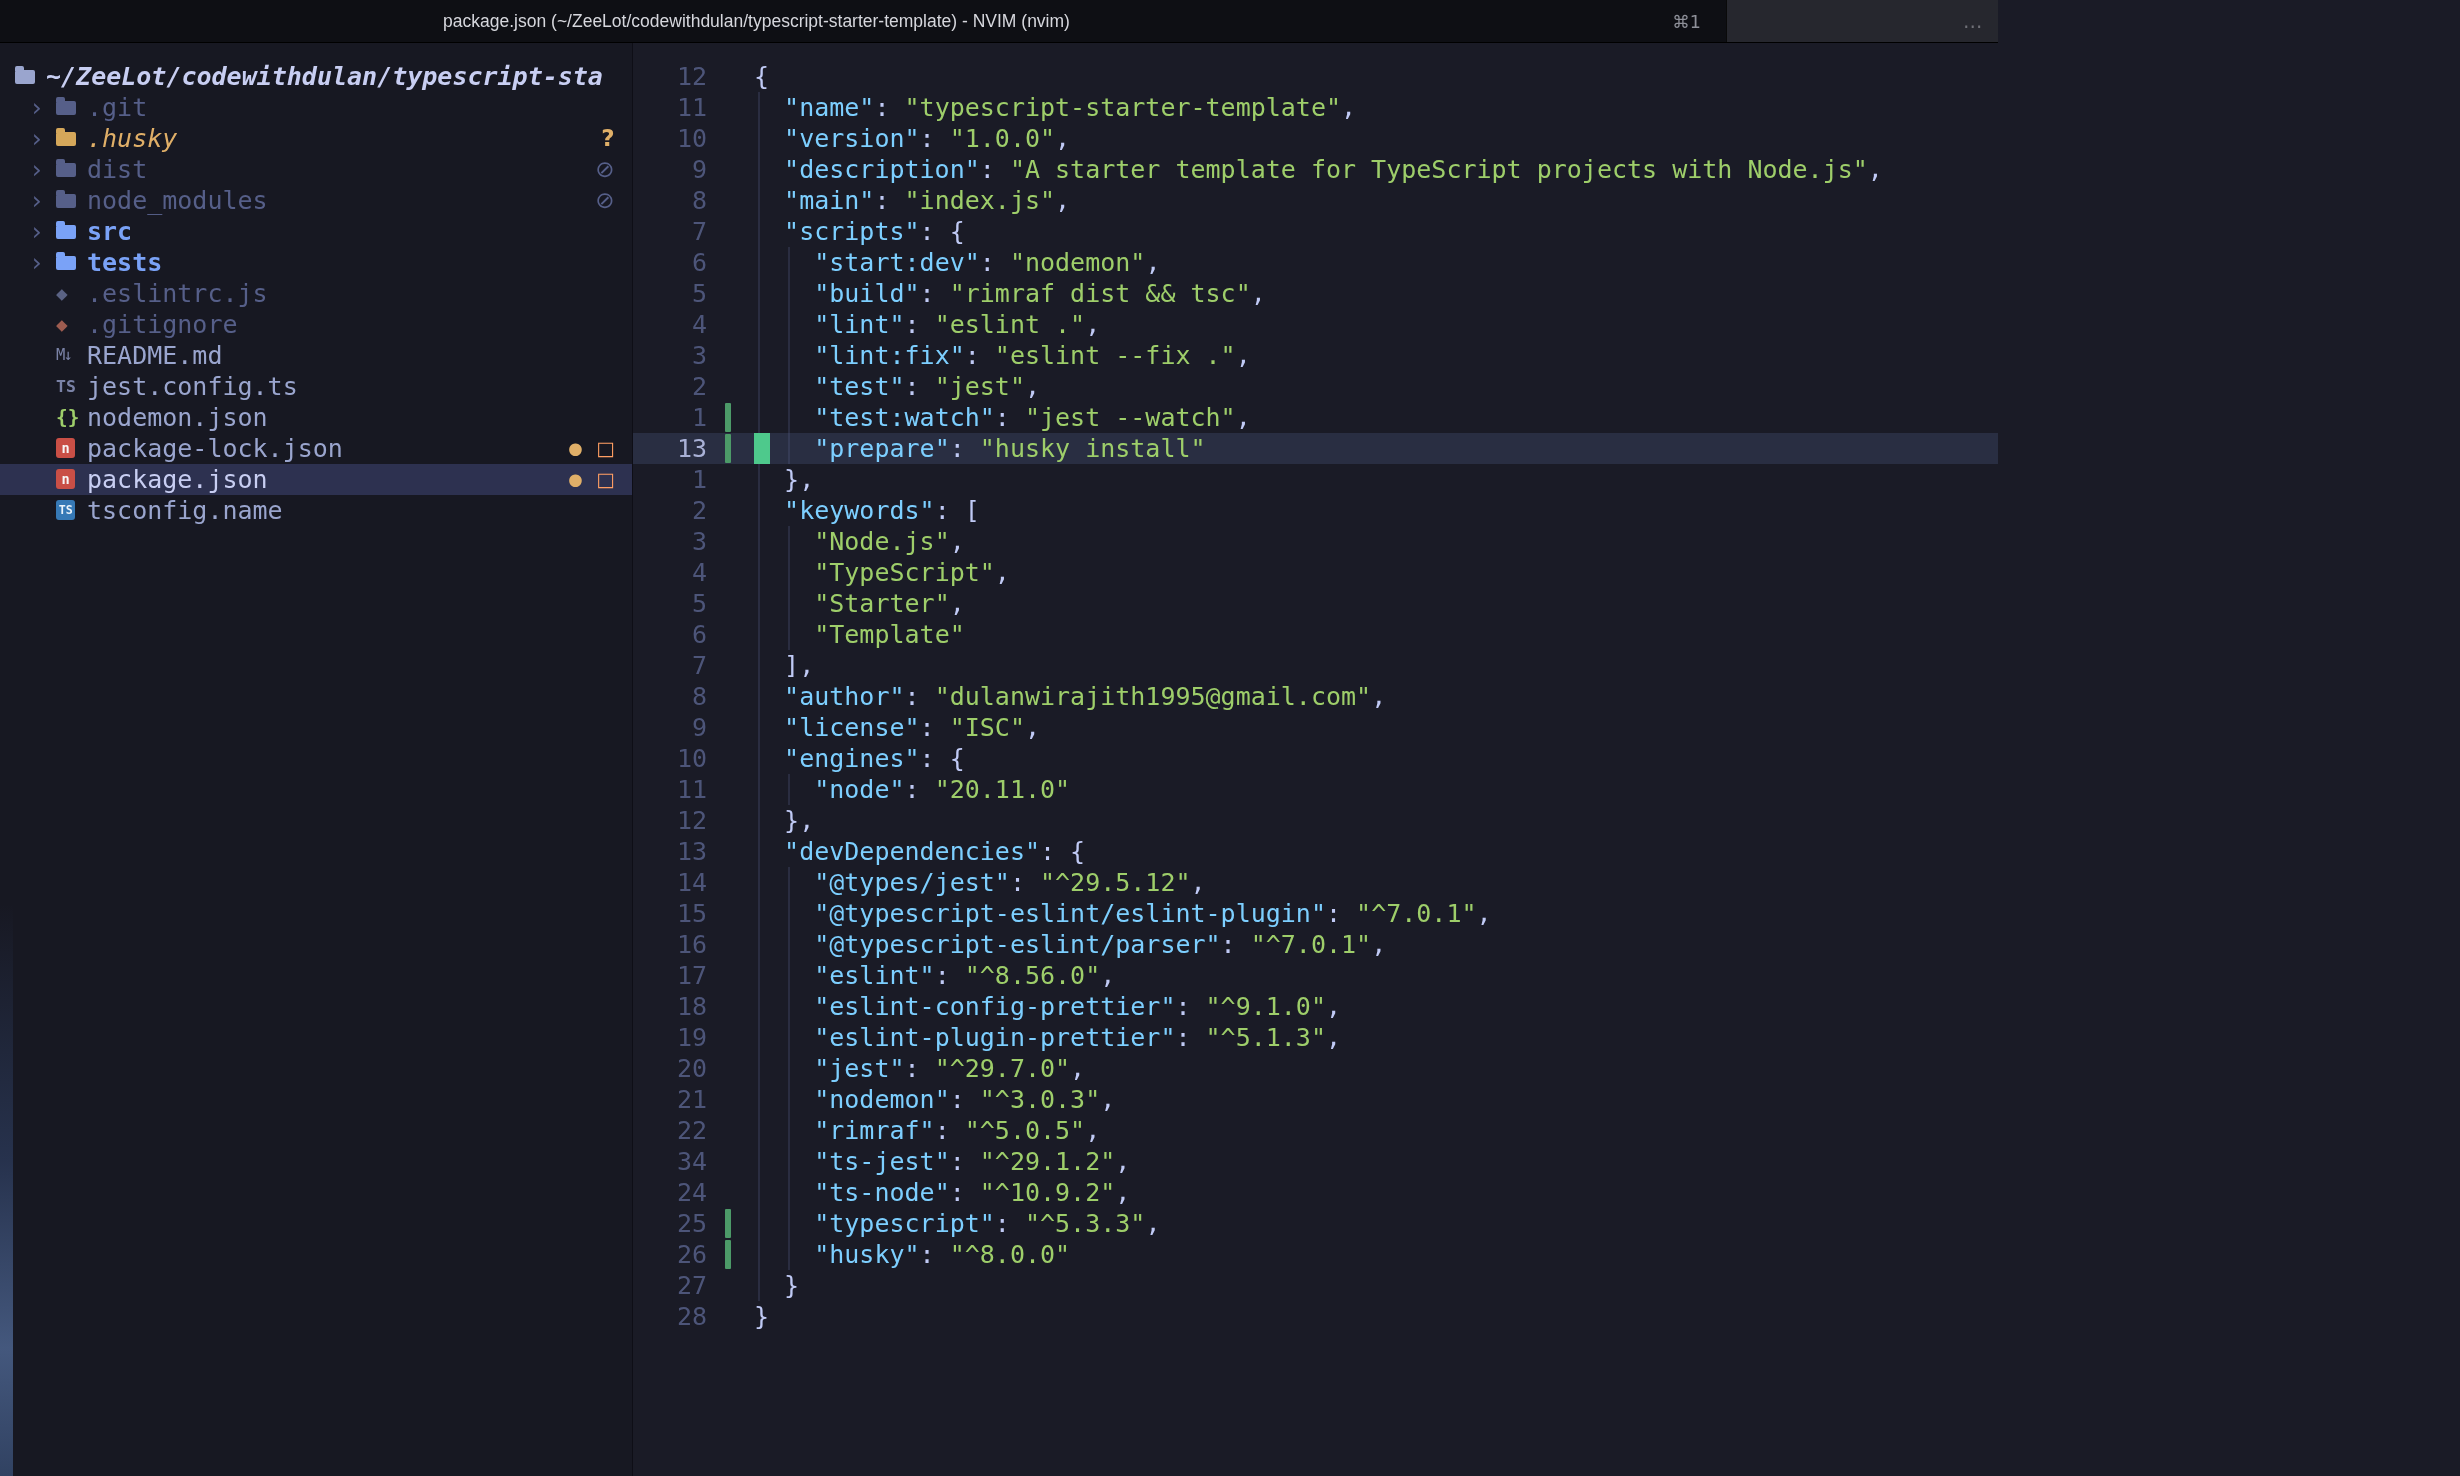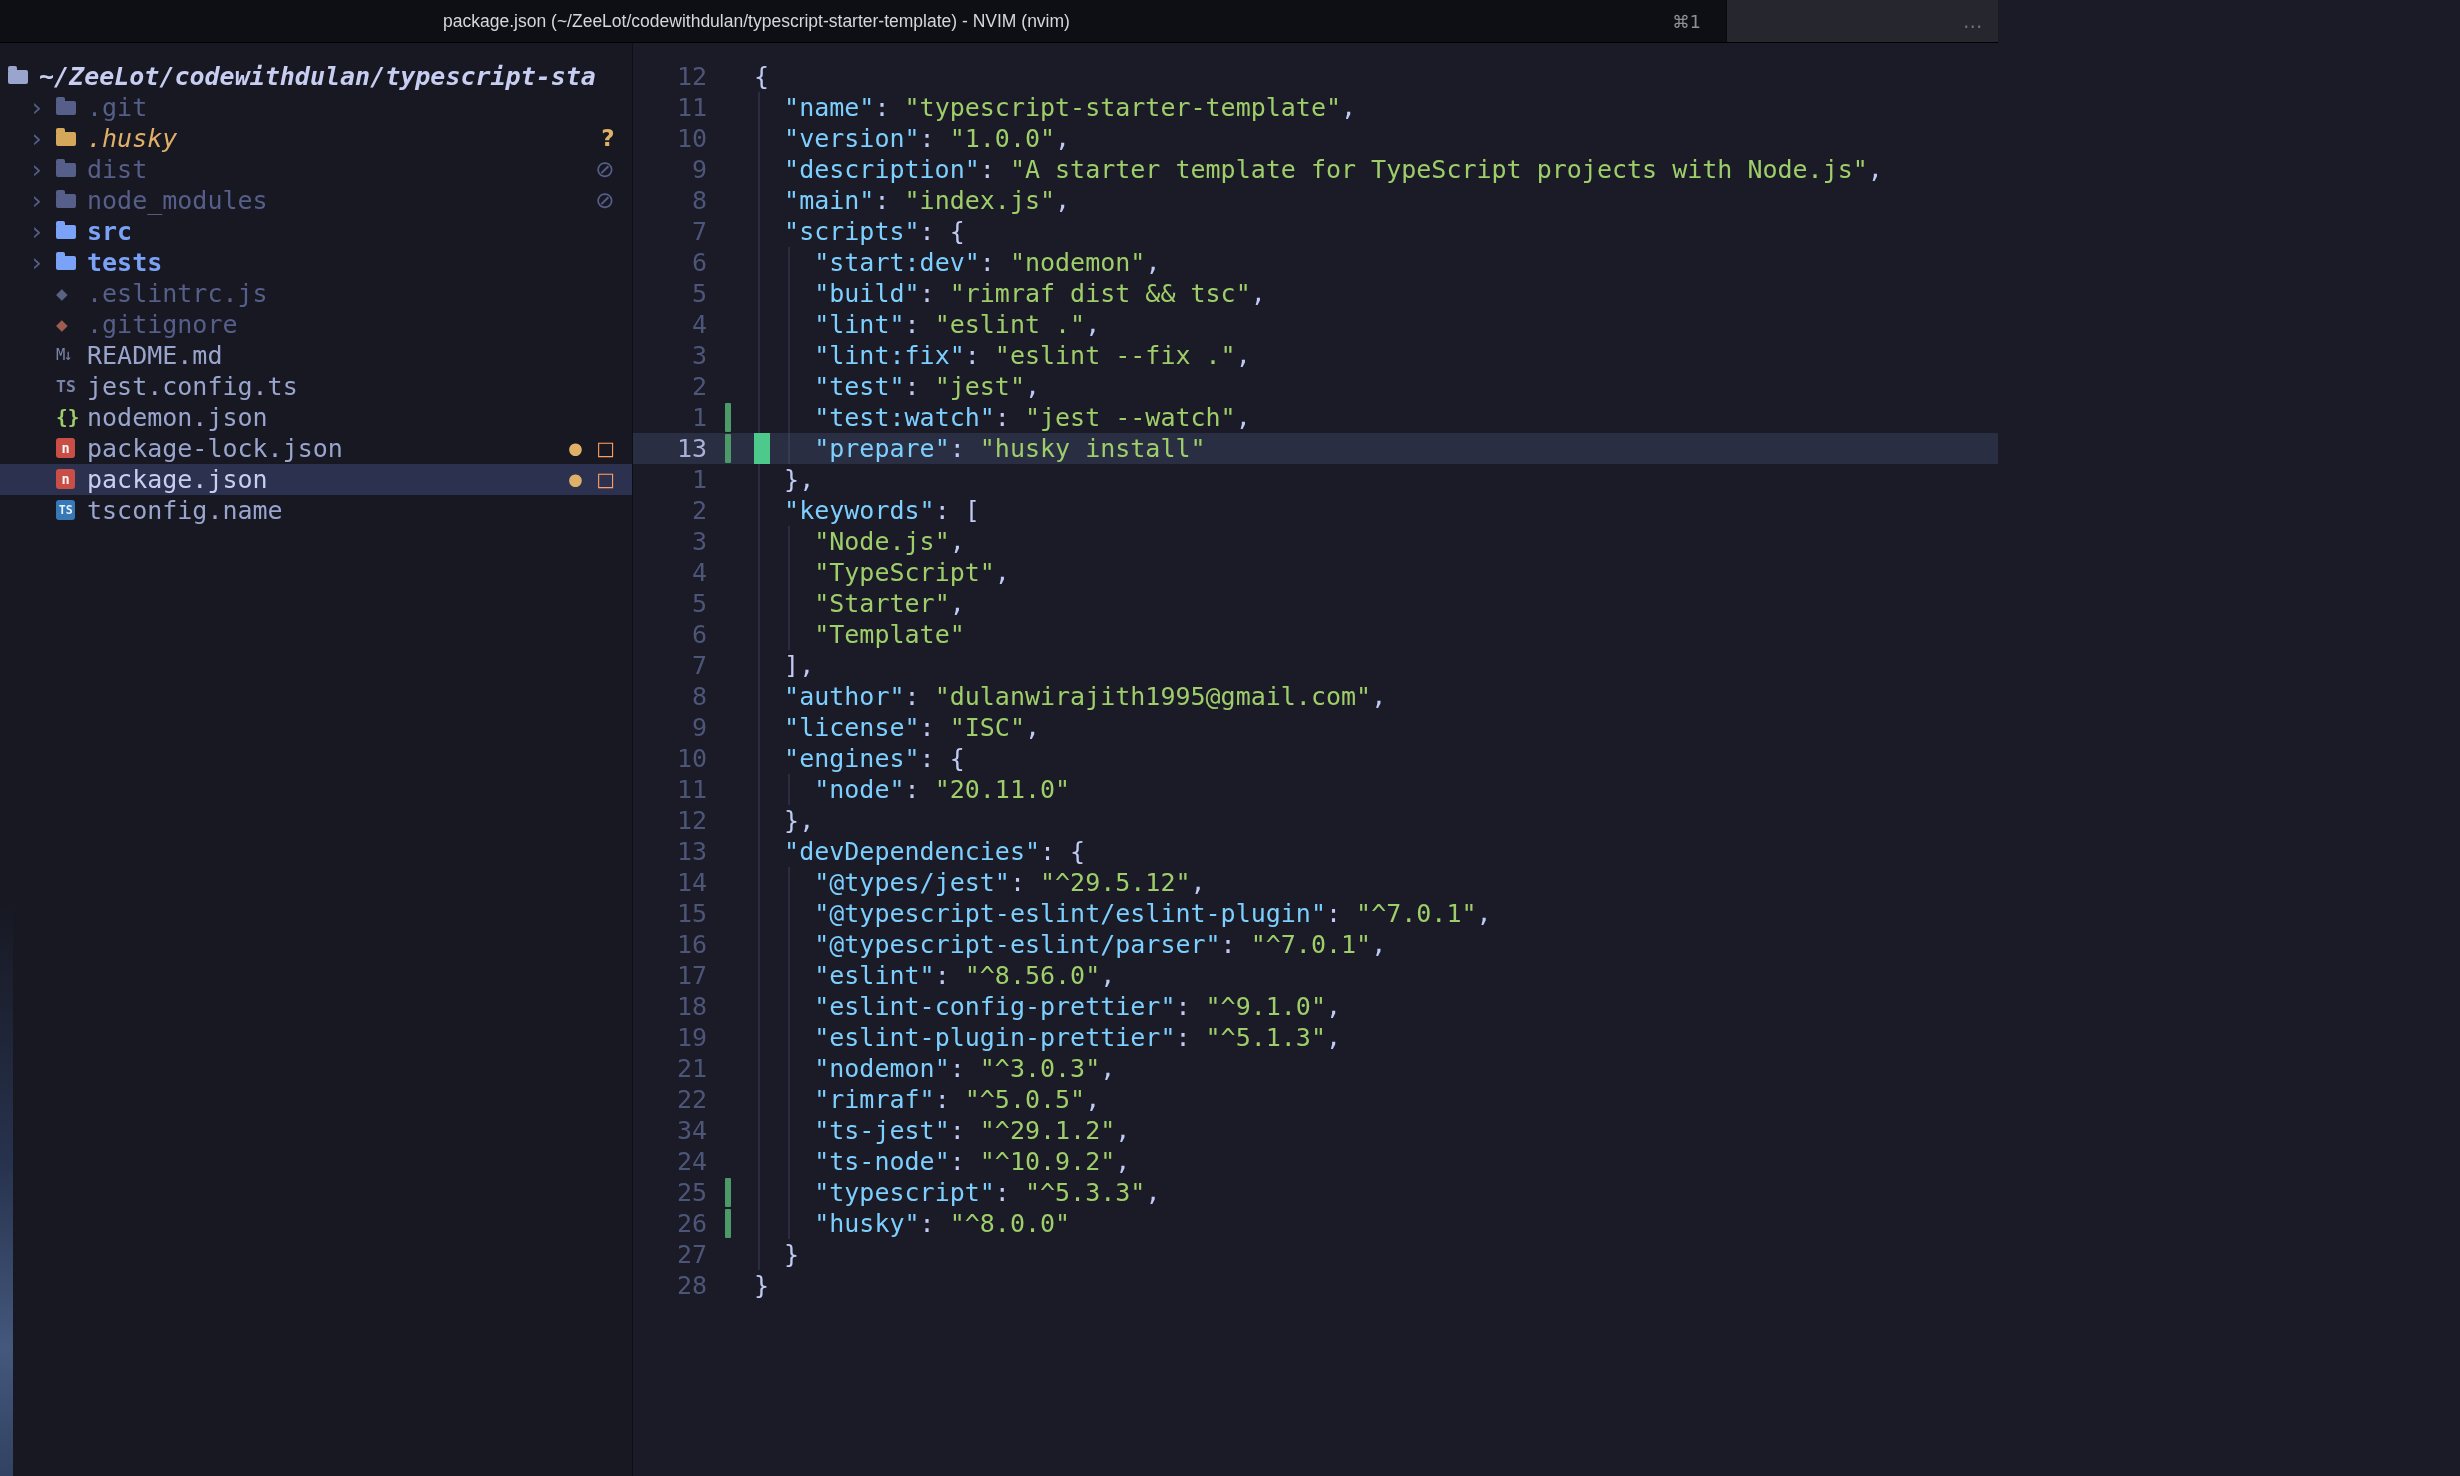--- a/index.html
+++ b/index.html
@@ -23,21 +23,21 @@
   .main{position:absolute;top:43px;left:0;right:0;bottom:0;display:flex}
 
   
   .sidebar{position:relative;flex:0 0 633px;background:#171822;border-right:1px solid #0e0e16;
     padding-top:17.5px;overflow:hidden}
   .wall{position:absolute;left:0;top:0;bottom:0;width:12.6px;pointer-events:none;
     background:linear-gradient(180deg,rgba(23,24,34,0) 0%,rgba(23,24,34,0) 60%,
       rgba(58,82,130,.45) 78%,rgba(92,122,174,.65) 91%,rgba(70,100,150,.55) 100%)}
   .tree-row{position:relative;display:flex;align-items:center;height:31px;padding-left:29px;
     font-size:25px;line-height:31px;white-space:nowrap}
-  .tree-row.root{padding-left:8px}
+  .tree-row.root{padding-left:15px}
   .tree-row.root .lbl{font-weight:bold;font-style:italic;color:#c8cef2}
   .tree-row.selected-row{background:#2d3150}
   .chev{flex:0 0 27px;color:#565f89;font-size:25px}
   .ico{flex:0 0 31px;display:flex;align-items:center}
   .lbl{overflow:hidden}
 
   .folder{display:inline-block;width:20.4px;height:14.6px;border-radius:1.9px;position:relative;margin-top:1.9px}
   .folder::before{content:"";position:absolute;top:-3.9px;left:0;width:8.7px;height:4.9px;
     border-radius:1.9px 1.9px 0 0;background:inherit}
   .f-dim,.f-ignored{background:#565f89}
@@ -402,20 +402,25 @@
             <span class="ln">18</span>
             <span class="sign"></span>
             <span class="code"><span class="tok-w">    </span><span class="tok-k">"eslint-config-prettier"</span><span class="tok-w">: </span><span class="tok-s">"^9.1.0"</span><span class="tok-w">,</span></span>
           </div>
           <div class="code-line g2">
             <span class="ln">19</span>
             <span class="sign"></span>
             <span class="code"><span class="tok-w">    </span><span class="tok-k">"eslint-plugin-prettier"</span><span class="tok-w">: </span><span class="tok-s">"^5.1.3"</span><span class="tok-w">,</span></span>
           </div>
           <div class="code-line g2">
+            <span class="ln">20</span>
+            <span class="sign"></span>
+            <span class="code"><span class="tok-w">    </span><span class="tok-k">"jest"</span><span class="tok-w">: </span><span class="tok-s">"^29.7.0"</span><span class="tok-w">,</span></span>
+          </div>
+          <div class="code-line g2">
             <span class="ln">21</span>
             <span class="sign"></span>
             <span class="code"><span class="tok-w">    </span><span class="tok-k">"nodemon"</span><span class="tok-w">: </span><span class="tok-s">"^3.0.3"</span><span class="tok-w">,</span></span>
           </div>
           <div class="code-line g2">
             <span class="ln">22</span>
             <span class="sign"></span>
             <span class="code"><span class="tok-w">    </span><span class="tok-k">"rimraf"</span><span class="tok-w">: </span><span class="tok-s">"^5.0.5"</span><span class="tok-w">,</span></span>
           </div>
           <div class="code-line g2">

